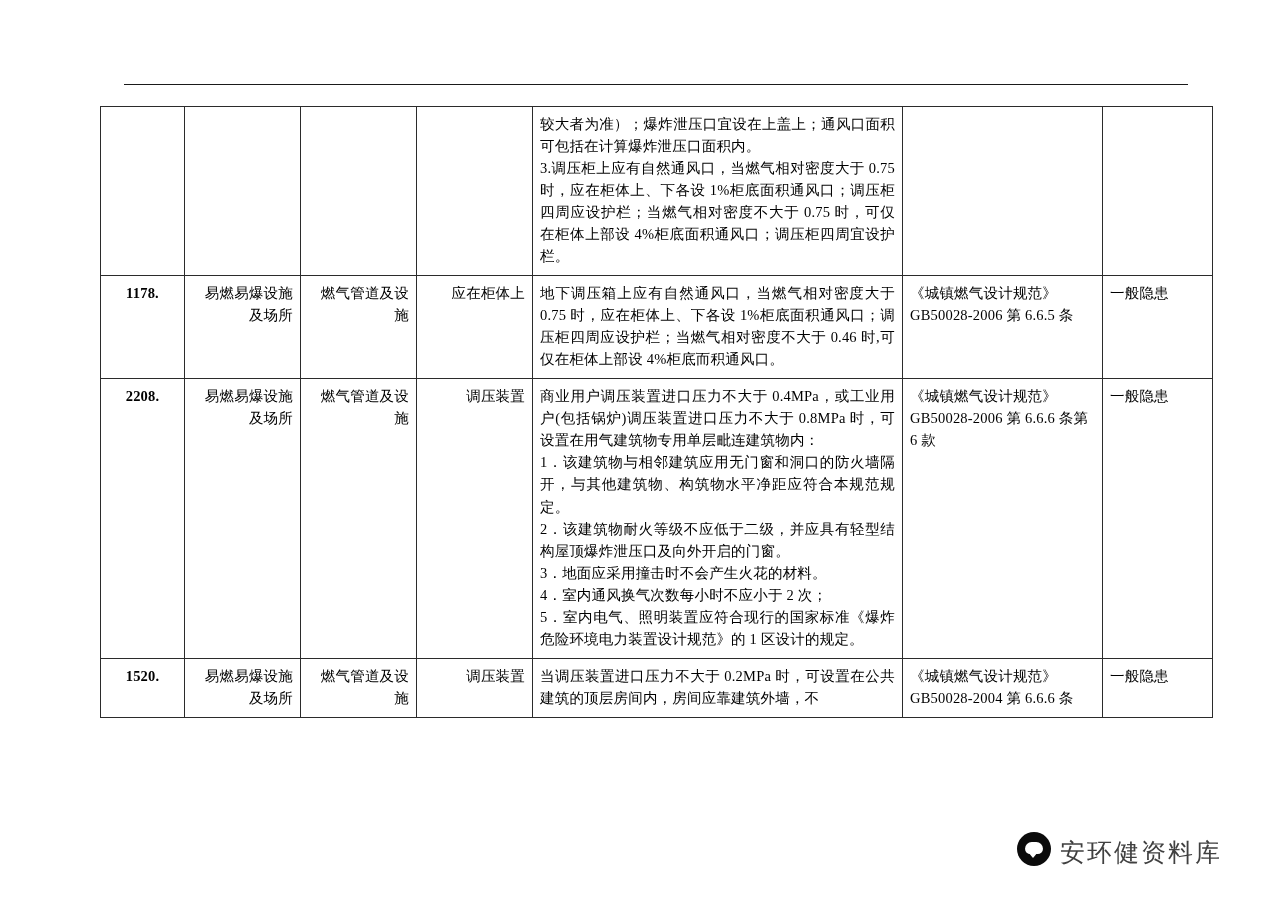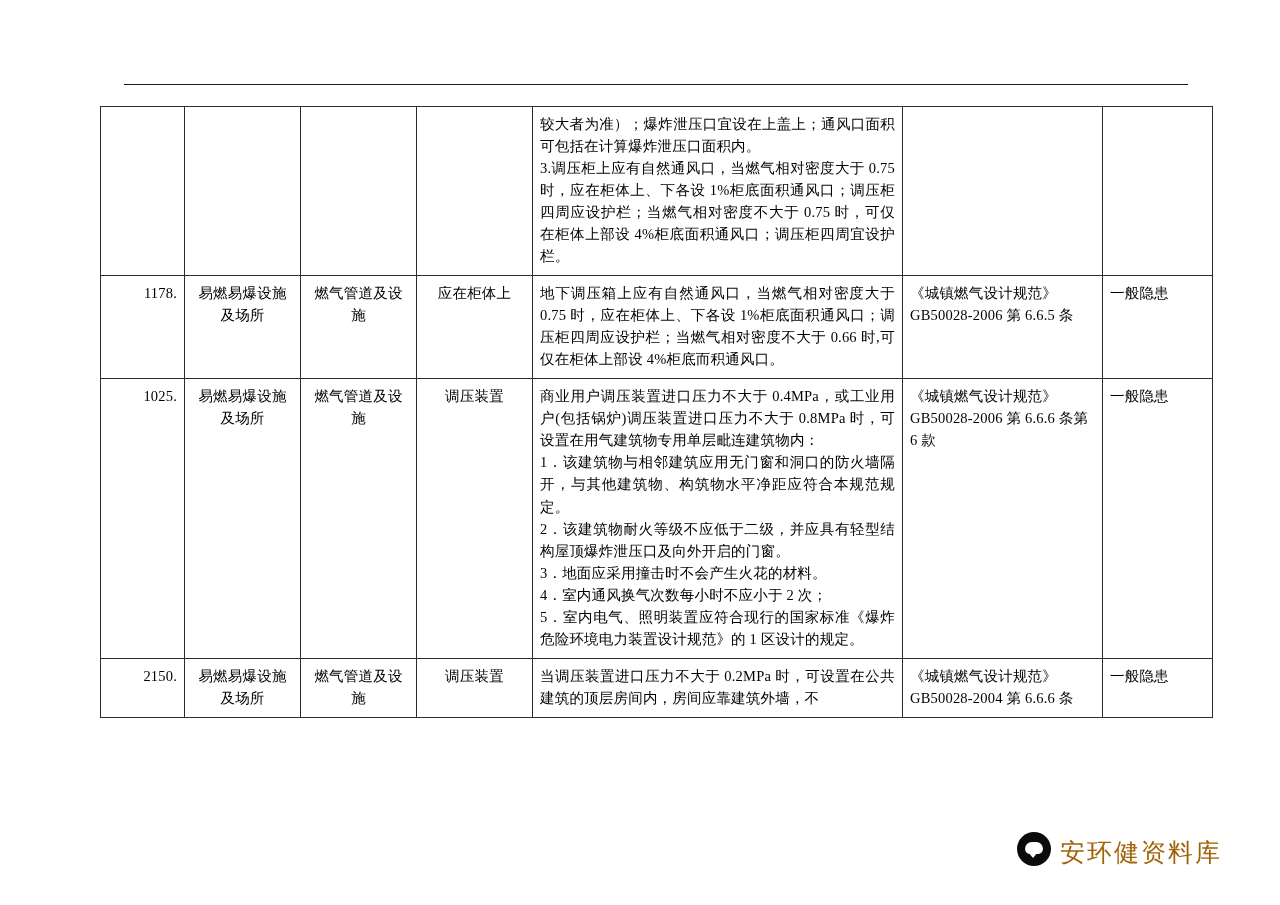--- a/index.html
+++ b/index.html
@@ -53,27 +53,28 @@
   
   col.c-num    { width: 84px; }
   col.c-cat    { width: 116px; }
   col.c-sys    { width: 116px; }
   col.c-part   { width: 116px; }
   col.c-desc   { width: 370px; }
   col.c-ref    { width: 200px; }
   col.c-level  { width: 110px; }
 
   td.num {
+    text-align: center;
+    vertical-align: middle;
+    font-size: 15px;
+    font-weight: bold;
+  }
+  td.mid {
+    vertical-align: middle;
     text-align: right;
-    vertical-align: middle;
-    font-size: 15px;
-  }
-  td.mid {
-    vertical-align: middle;
-    text-align: center;
   }
   td.desc {
     text-align: justify;
     text-justify: inter-ideograph;
   }
   td.ref {
     vertical-align: middle;
     font-size: 14px;
     line-height: 1.5;
   }
@@ -118,21 +119,21 @@
     width: 0;
     height: 0;
     border-left: 5px solid transparent;
     border-right: 5px solid transparent;
     border-top: 6px solid #ffffff;
   }
   .wm-text {
     font-family: "Liberation Sans", "DejaVu Sans", sans-serif;
     font-size: 25px;
     letter-spacing: 2px;
-    color: #a16207;
+    color: #404040;
     font-weight: 500;
     margin-top: 8px;
   }
 </style>
 </head>
 <body>
 
 <div class="page">
 
   <div class="top-rule"></div>
@@ -157,42 +158,42 @@
 3.调压柜上应有自然通风口，当燃气相对密度大于 0.75 时，应在柜体上、下各设 1%柜底面积通风口；调压柜四周应设护栏；当燃气相对密度不大于 0.75 时，可仅在柜体上部设 4%柜底面积通风口；调压柜四周宜设护栏。</td>
         <td class="ref"></td>
         <td class="level"></td>
       </tr>
 
       <tr>
         <td class="num">1178.</td>
         <td class="mid">易燃易爆设施及场所</td>
         <td class="mid">燃气管道及设施</td>
         <td class="mid">应在柜体上</td>
-        <td class="desc" style="white-space: pre-wrap;">地下调压箱上应有自然通风口，当燃气相对密度大于 0.75 时，应在柜体上、下各设 1%柜底面积通风口；调压柜四周应设护栏；当燃气相对密度不大于 0.66 时,可仅在柜体上部设 4%柜底而积通风口。</td>
+        <td class="desc" style="white-space: pre-wrap;">地下调压箱上应有自然通风口，当燃气相对密度大于 0.75 时，应在柜体上、下各设 1%柜底面积通风口；调压柜四周应设护栏；当燃气相对密度不大于 0.46 时,可仅在柜体上部设 4%柜底而积通风口。</td>
         <td class="ref">《城镇燃气设计规范》GB50028-2006 第 6.6.5 条</td>
         <td class="level">一般隐患</td>
       </tr>
 
       <tr>
-        <td class="num">1025.</td>
+        <td class="num">2208.</td>
         <td class="mid">易燃易爆设施及场所</td>
         <td class="mid">燃气管道及设施</td>
         <td class="mid">调压装置</td>
         <td class="desc" style="white-space: pre-wrap;">商业用户调压装置进口压力不大于 0.4MPa，或工业用户(包括锅炉)调压装置进口压力不大于 0.8MPa 时，可设置在用气建筑物专用单层毗连建筑物内：
 1．该建筑物与相邻建筑应用无门窗和洞口的防火墙隔开，与其他建筑物、构筑物水平净距应符合本规范规定。
 2．该建筑物耐火等级不应低于二级，并应具有轻型结构屋顶爆炸泄压口及向外开启的门窗。
 3．地面应采用撞击时不会产生火花的材料。
 4．室内通风换气次数每小时不应小于 2 次；
 5．室内电气、照明装置应符合现行的国家标准《爆炸危险环境电力装置设计规范》的 1 区设计的规定。</td>
         <td class="ref">《城镇燃气设计规范》GB50028-2006 第 6.6.6 条第 6 款</td>
         <td class="level">一般隐患</td>
       </tr>
 
       <tr>
-        <td class="num">2150.</td>
+        <td class="num">1520.</td>
         <td class="mid">易燃易爆设施及场所</td>
         <td class="mid">燃气管道及设施</td>
         <td class="mid">调压装置</td>
         <td class="desc" style="white-space: pre-wrap;">当调压装置进口压力不大于 0.2MPa 时，可设置在公共建筑的顶层房间内，房间应靠建筑外墙，不</td>
         <td class="ref">《城镇燃气设计规范》GB50028-2004 第 6.6.6 条</td>
         <td class="level">一般隐患</td>
       </tr>
     </tbody>
   </table>
 

